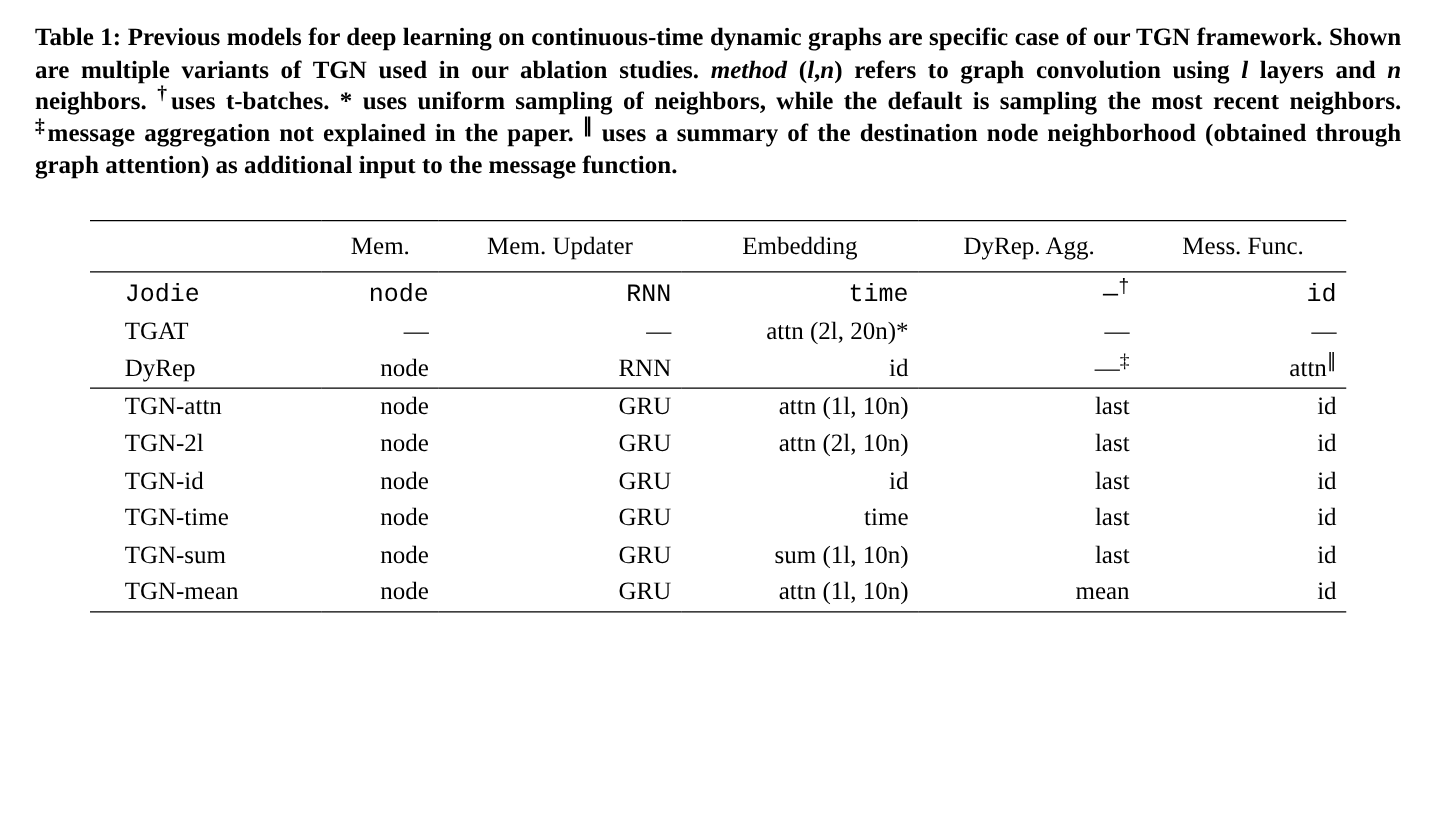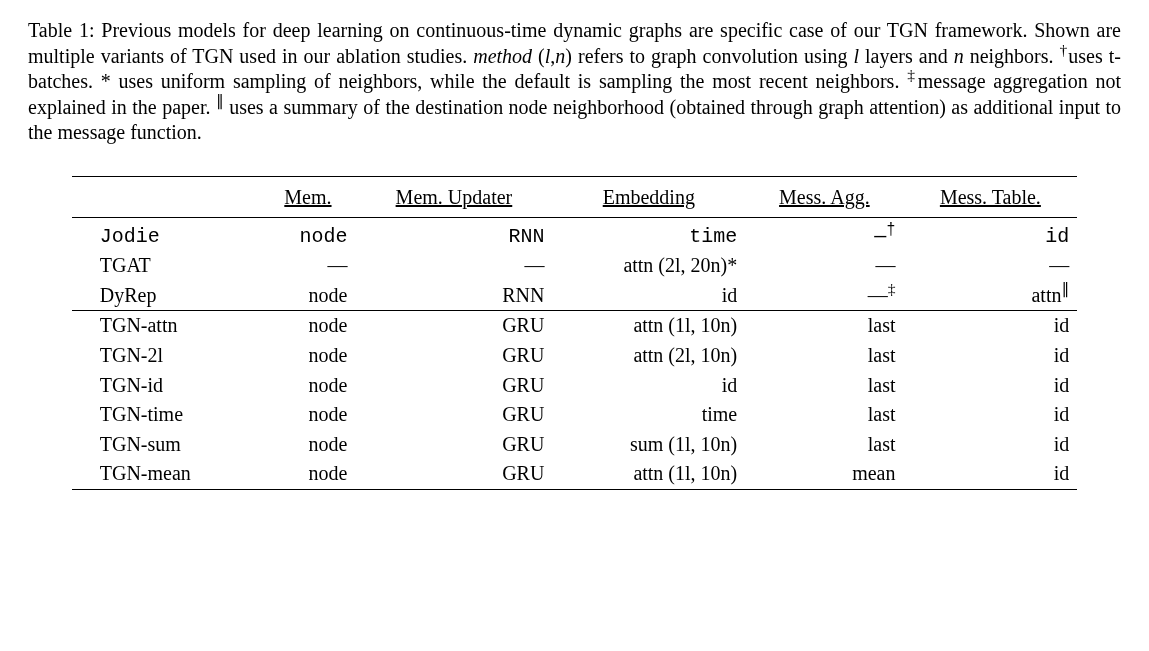--- a/index.html
+++ b/index.html
@@ -13,20 +13,21 @@
     width: 1149px;
     height: 651px;
     box-sizing: border-box;
     padding: 18px 28px 0 28px;
     font-size: 20px;
     line-height: 1.28;
   }
   .caption {
     text-align: justify;
     text-justify: inter-word;
+    font-weight: bold;
   }
   .caption .it { font-style: italic; }
   .sup { font-size: 0.78em; vertical-align: super; line-height: 0; }
   .dsup { font-size: 0.78em; vertical-align: super; line-height: 0; }
   .table-wrap {
     display: flex;
     justify-content: center;
     margin-top: 30px;
   }
   table {
@@ -38,43 +39,43 @@
     font-weight: normal;
   }
   th {
     text-align: center;
   }
   td.model {
     text-align: left;
     padding-left: 28px;
   }
   td.c { text-align: right; }
-  .rule-top { border-top: 1.2px solid #000; text-decoration: underline; }
+  .rule-top { border-top: 1.2px solid #000; }
   .rule-mid { border-top: 0.8px solid #000; }
   .rule-bot { border-bottom: 1.2px solid #000; }
   thead tr th { padding-top: 8px; padding-bottom: 6px; }
   tbody tr:first-child td { padding-top: 6px; font-family: Liberation Mono, monospace; }
 </style>
 </head>
 <body>
 
 <div class="caption">
   <span>Table 1: Previous models for deep learning on continuous-time dynamic graphs are specific case of our TGN framework. Shown are multiple variants of TGN used in our ablation studies. </span><span class="it">method</span><span> (</span><span class="it">l</span><span>,</span><span class="it">n</span><span>) refers to graph convolution using </span><span class="it">l</span><span> layers and </span><span class="it">n</span><span> neighbors. </span><span class="sup">†</span><span>uses t-batches. </span>*<span> uses uniform sampling of neighbors, while the default is sampling the most recent neighbors. </span><span class="sup">‡</span><span>message aggregation not explained in the paper. </span><span class="sup">∥</span><span> uses a summary of the destination node neighborhood (obtained through graph attention) as additional input to the message function.</span>
 </div>
 
 <div class="table-wrap">
   <table>
     <thead>
       <tr class="rule-top">
         <th></th>
         <th>Mem.</th>
         <th>Mem. Updater</th>
         <th>Embedding</th>
-        <th>Mess. Agg.</th>
-        <th>Mess. Table.</th>
+        <th>DyRep. Agg.</th>
+        <th>Mess. Func.</th>
       </tr>
     </thead>
     <tbody id="tbody">
     <tr class="rule-mid">
           <td class="model">Jodie</td>
           <td class="c">node</td>
           <td class="c">RNN</td>
           <td class="c">time</td>
           <td class="c">—<span class="dsup">†</span></td>
           <td class="c">id</td>

